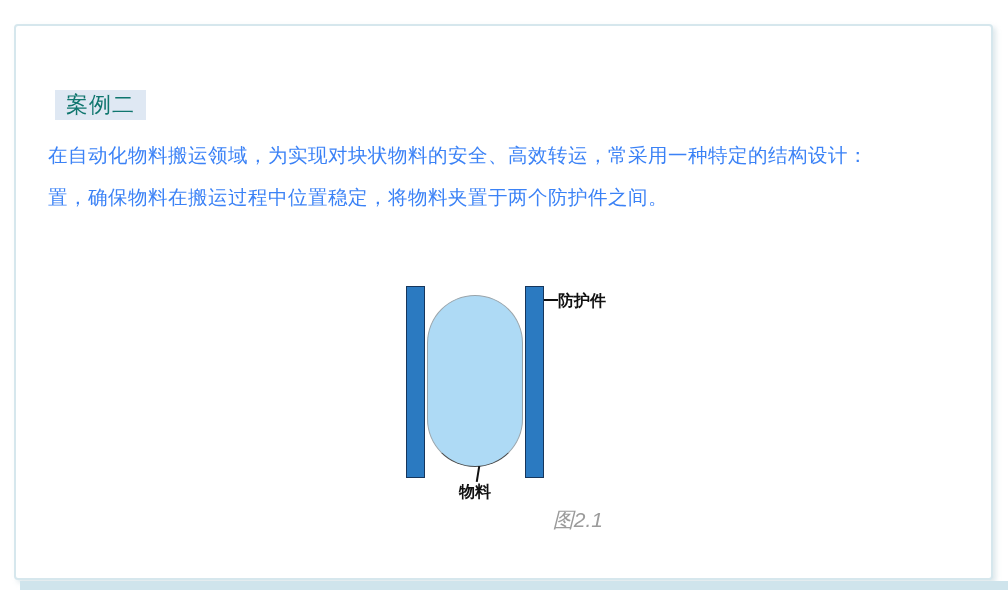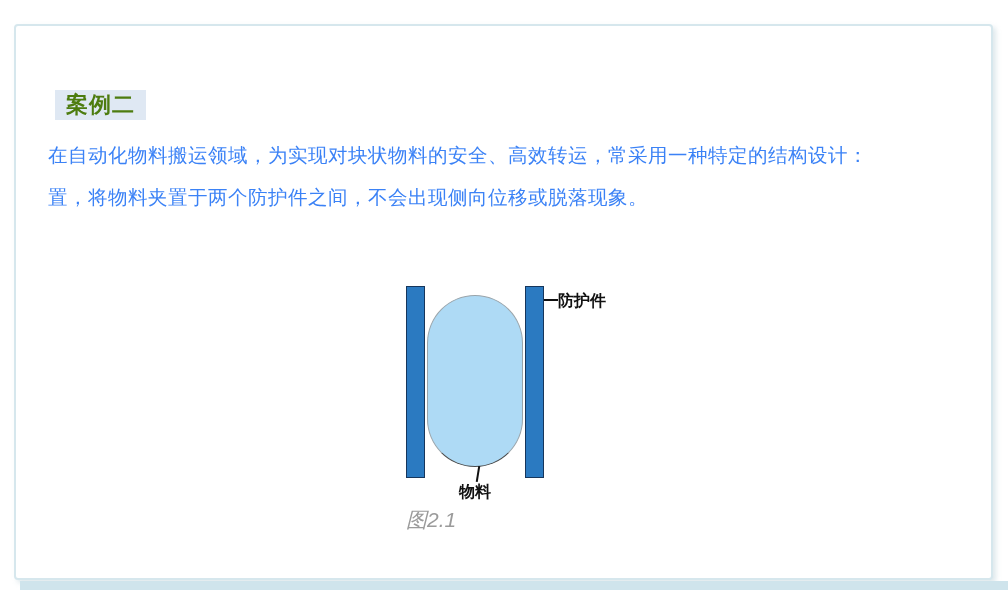--- a/index.html
+++ b/index.html
@@ -24,23 +24,23 @@
     left: 20px; top: 581px;
     width: 988px; height: 9px;
     background: #cfe4ec;
   }
   .title-badge {
     position: absolute;
     left: 55px; top: 90px;
     height: 30px;
     padding: 0 11px;
     background: #dfe8f3;
-    color: #4d7c0f;
+    color: #0f766e;
     font-size: 22px;
-    font-weight: bold;
+    font-weight: normal;
     line-height: 30px;
     letter-spacing: 1px;
   }
   .body-text {
     position: absolute;
     left: 48px; top: 134px;
     width: 930px;
     color: #3b82f6;
     font-size: 19.5px;
     letter-spacing: 0.5px;
@@ -90,37 +90,37 @@
     font-size: 16px;
     white-space: nowrap;
     font-family: "Liberation Serif", "DejaVu Serif", serif;
   }
   .fig-label.protector { left: 558px; top: 291px; }
   .fig-label.material  { left: 427px; top: 482px; width: 96px; text-align: center; }
   .fig-caption {
     position: absolute;
     left: 406px; top: 506px;
     width: 197px;
-    text-align: left;
+    text-align: right;
     color: #9b9b9b;
     font-size: 21px;
     font-style: italic;
   }
 </style>
 </head>
 <body>
 
 <div class="card"></div>
 <div class="bottom-accent-bar"></div>
 
 <div class="title-badge">案例二</div>
 
 <div class="body-text">
   <div class="line">在自动化物料搬运领域，为实现对块状物料的安全、高效转运，常采用一种特定的结构设计：</div>
-  <div class="line">置，将物料夹置于两个防护件之间，不会出现侧向位移或脱落现象。</div>
+  <div class="line">置，确保物料在搬运过程中位置稳定，将物料夹置于两个防护件之间。</div>
 </div>
 
 <div class="figure">
   <div class="protector-bar left"></div>
   <div class="material-shape"></div>
   <div class="protector-bar right"></div>
 
   <div class="leader-h"></div>
   <div class="leader-s"></div>
 

